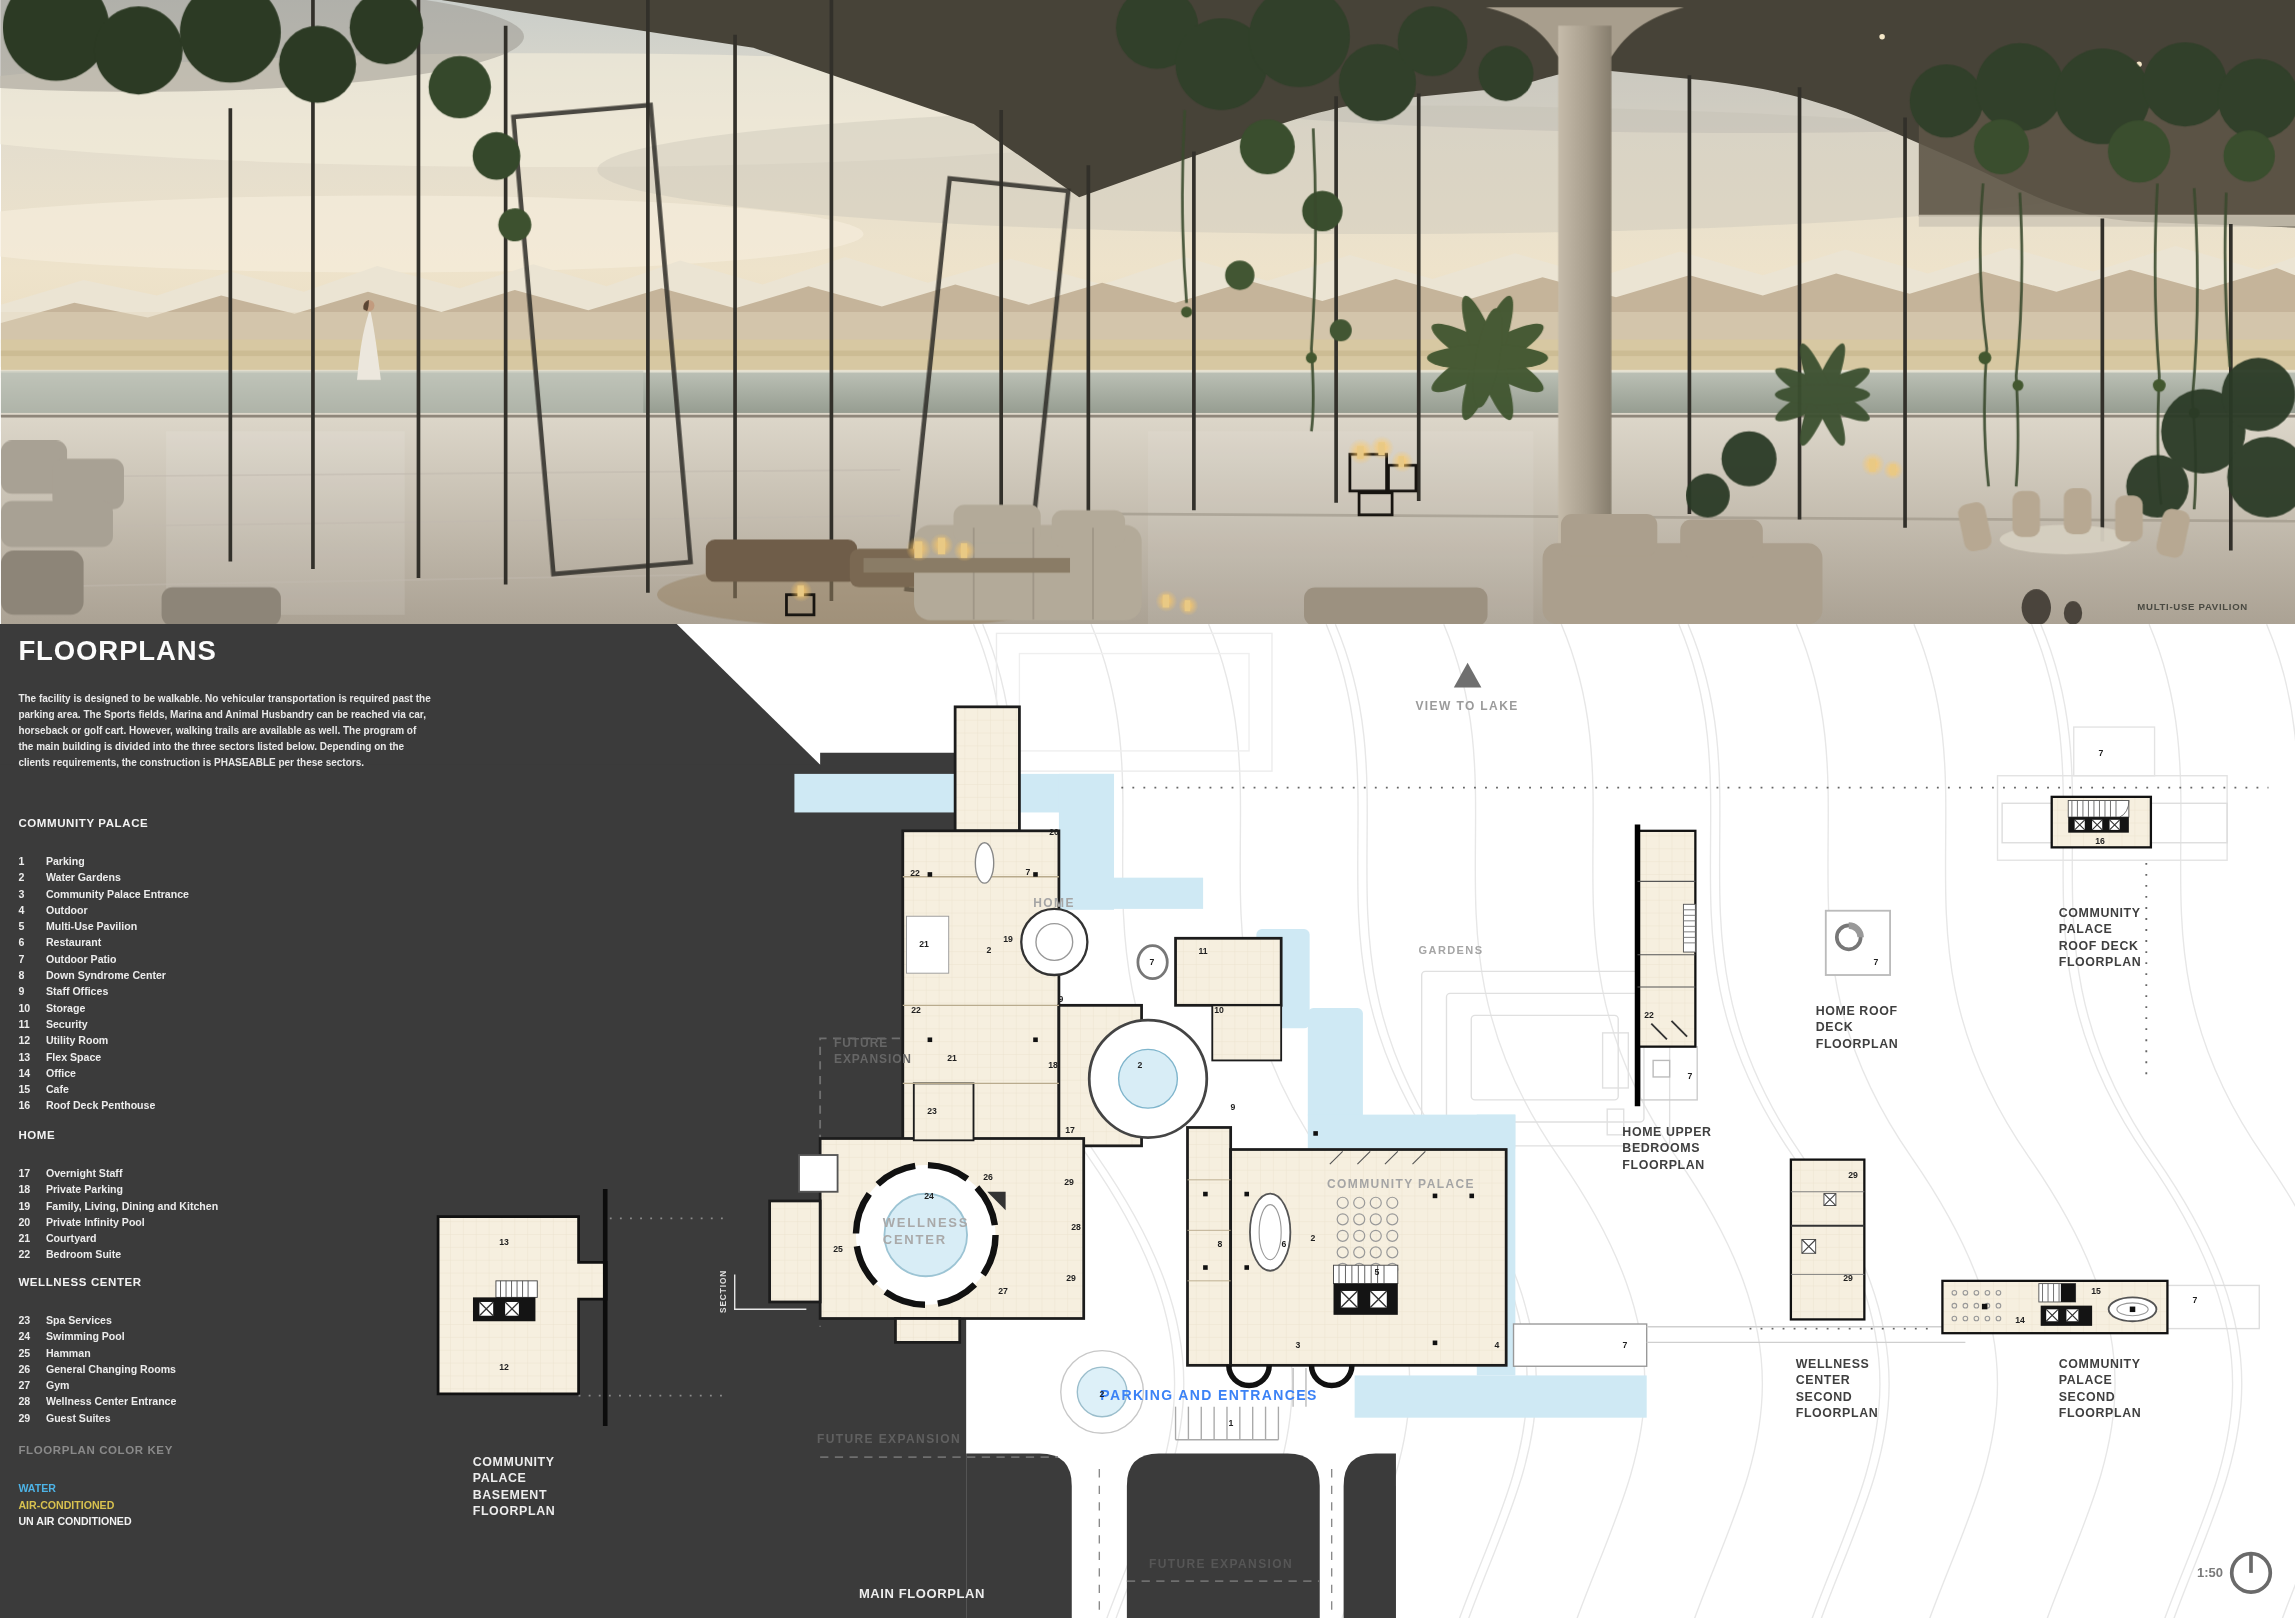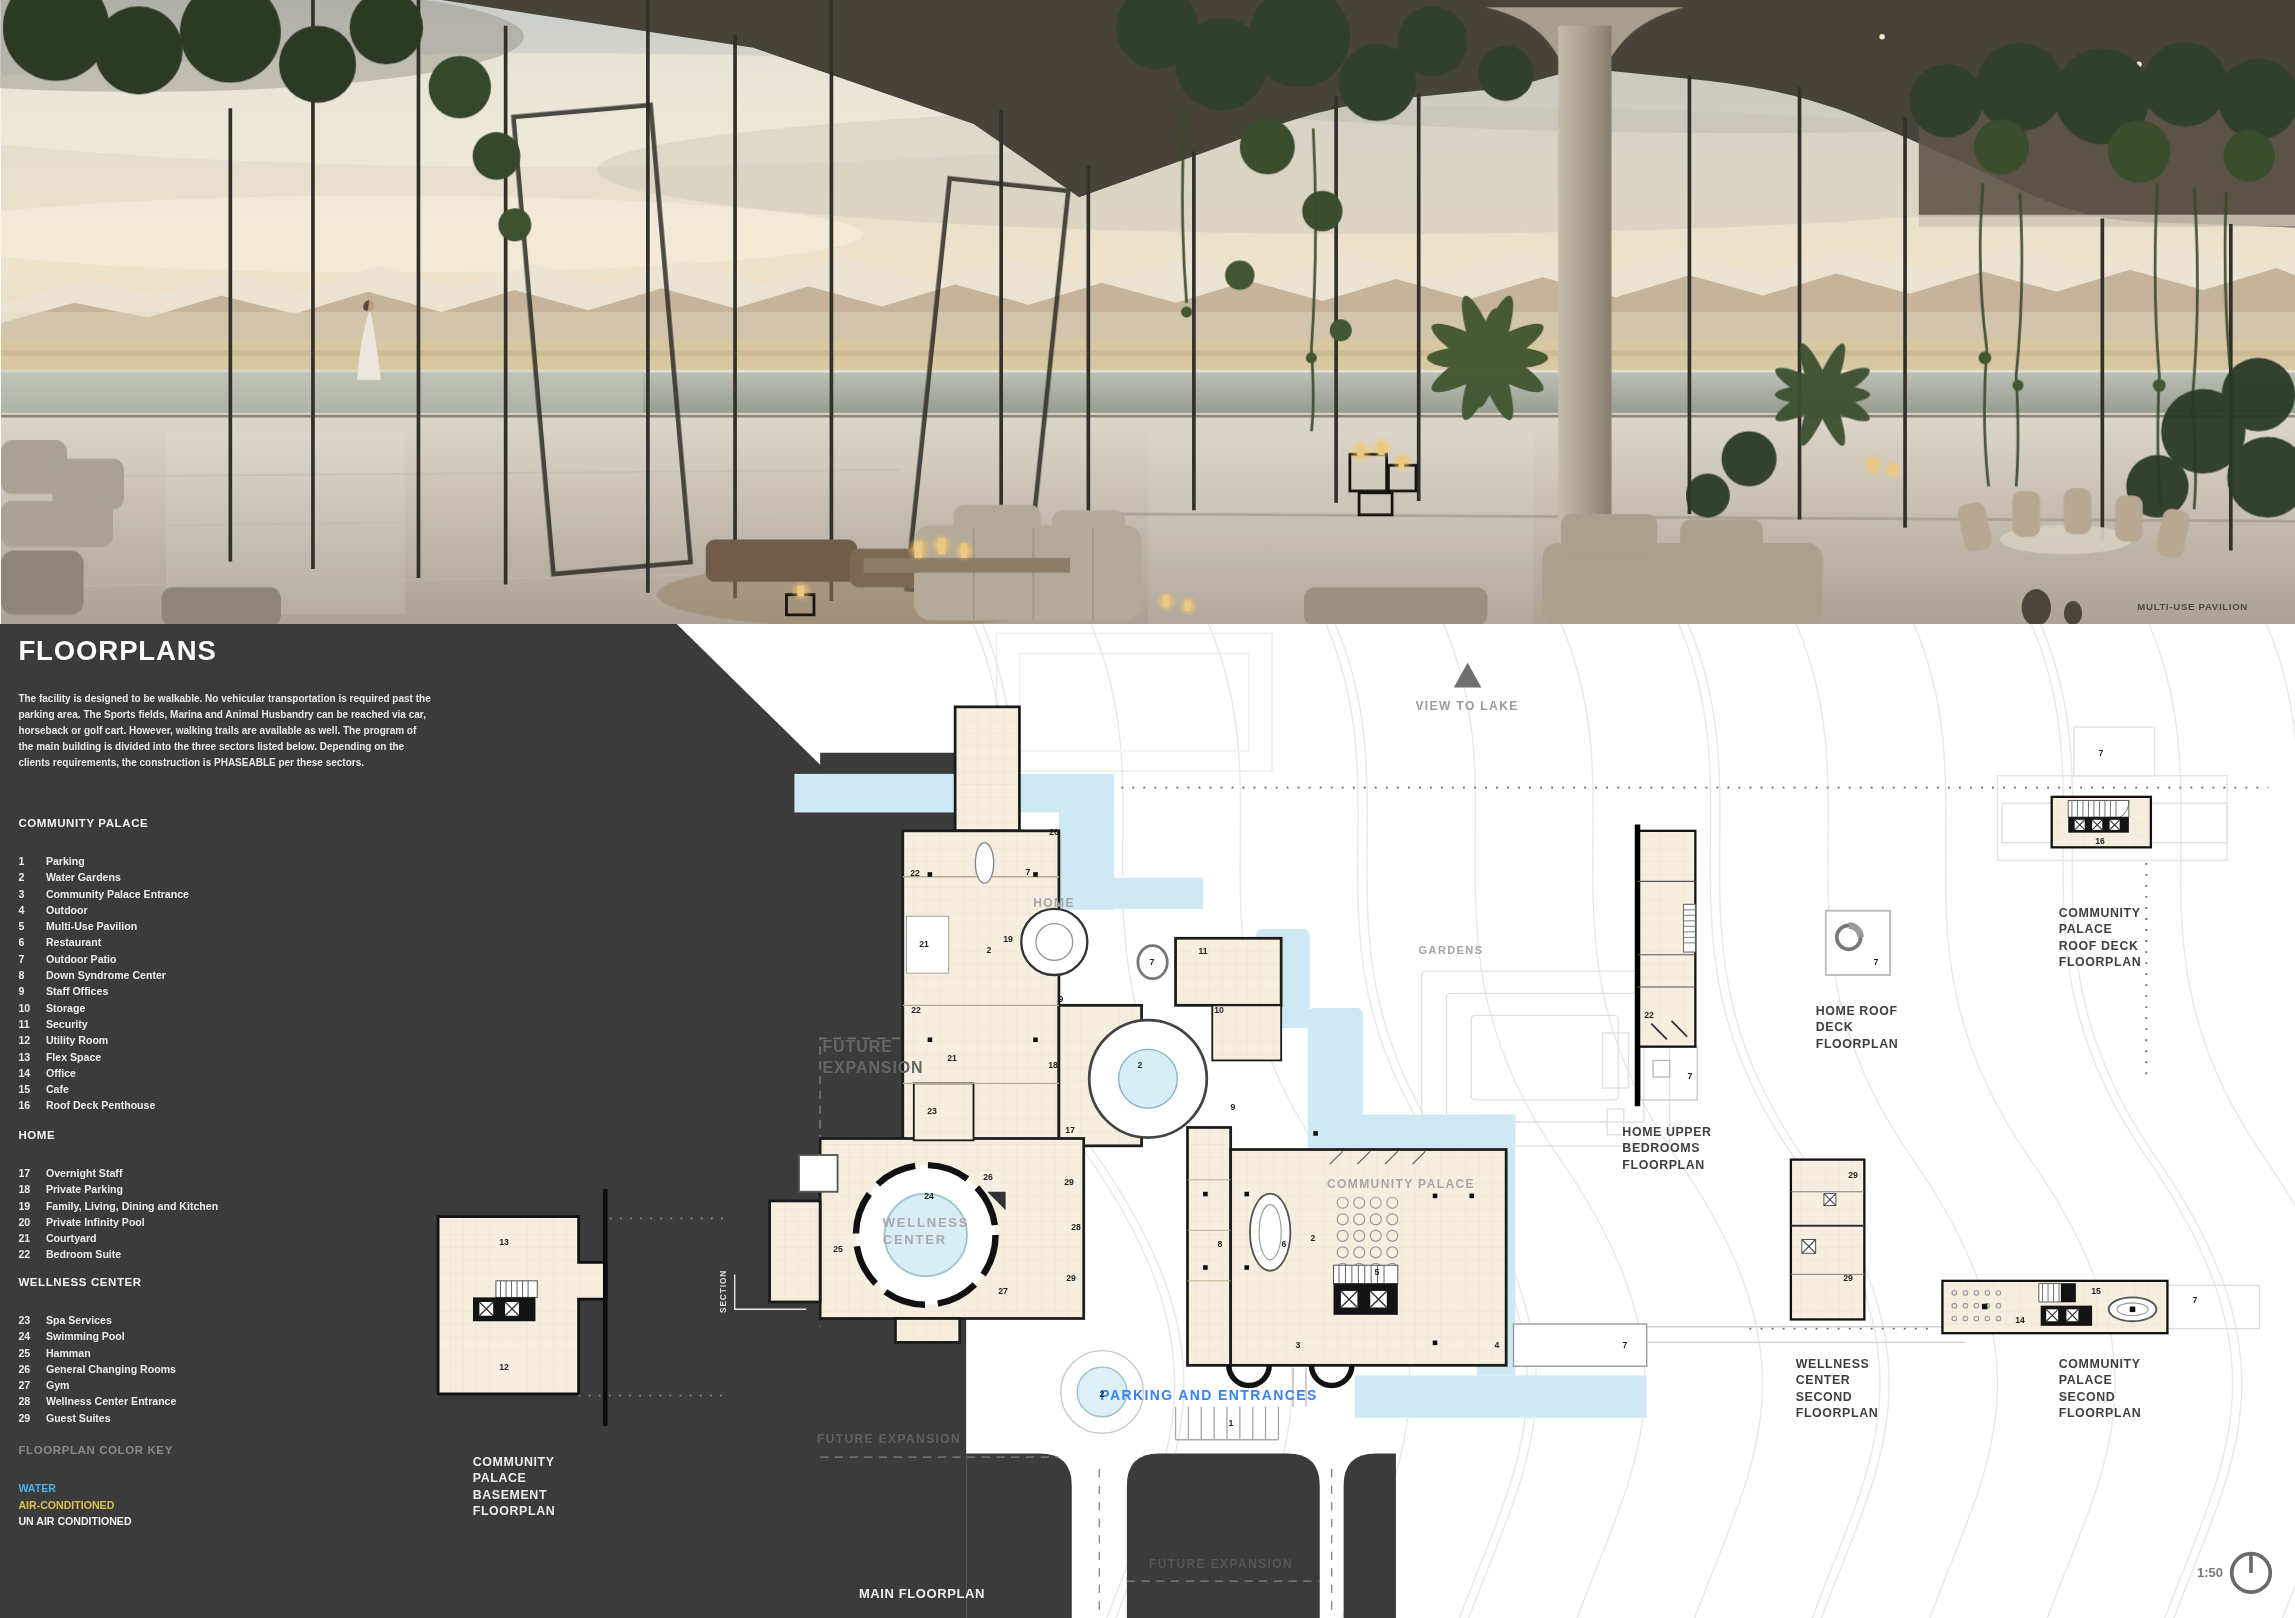--- a/index.html
+++ b/index.html
@@ -781,21 +781,21 @@
       <div class="plan-label" style="left: 1401px; top: 1184px; font-size: 12px; color: rgb(165, 165, 165);">COMMUNITY PALACE</div>
       <div class="plan-label" style="left: 1209px; top: 1395px; font-size: 14px; color: #3b82f6;">PARKING AND ENTRANCES</div>
       <div class="plan-label" style="left: 889px; top: 1439px; font-size: 12px; color: rgb(96, 96, 96);">FUTURE EXPANSION</div>
       <div class="plan-label" style="left: 1221px; top: 1564px; font-size: 12px; color: rgb(86, 86, 86);">FUTURE EXPANSION</div>
     </div>
   <div id="caption-layer">
       <div class="plan-caption" style="left: 926px; top: 1214px; color: rgb(169, 169, 169); font-size: 13px; letter-spacing: 1.8px;">
         <div>WELLNESS</div>
         <div>CENTER</div>
       </div>
-      <div class="plan-caption" style="left: 873px; top: 1036px; color: rgb(102, 102, 102); font-size: 16px; letter-spacing: 0.9px;">
+      <div class="plan-caption" style="left: 873px; top: 1036px; color: rgb(102, 102, 102); font-size: 12px; letter-spacing: 0.9px;">
         <div>FUTURE</div>
         <div>EXPANSION</div>
       </div>
       <div class="plan-caption" style="left: 514px; top: 1454px; color: rgb(237, 237, 237); font-size: 12.4px; letter-spacing: 0.6px;">
         <div>COMMUNITY</div>
         <div>PALACE</div>
         <div>BASEMENT</div>
         <div>FLOORPLAN</div>
       </div>
       <div class="plan-caption" style="left: 922px; top: 1585px; color: rgb(237, 237, 237); font-size: 13px; letter-spacing: 0.6px;">

